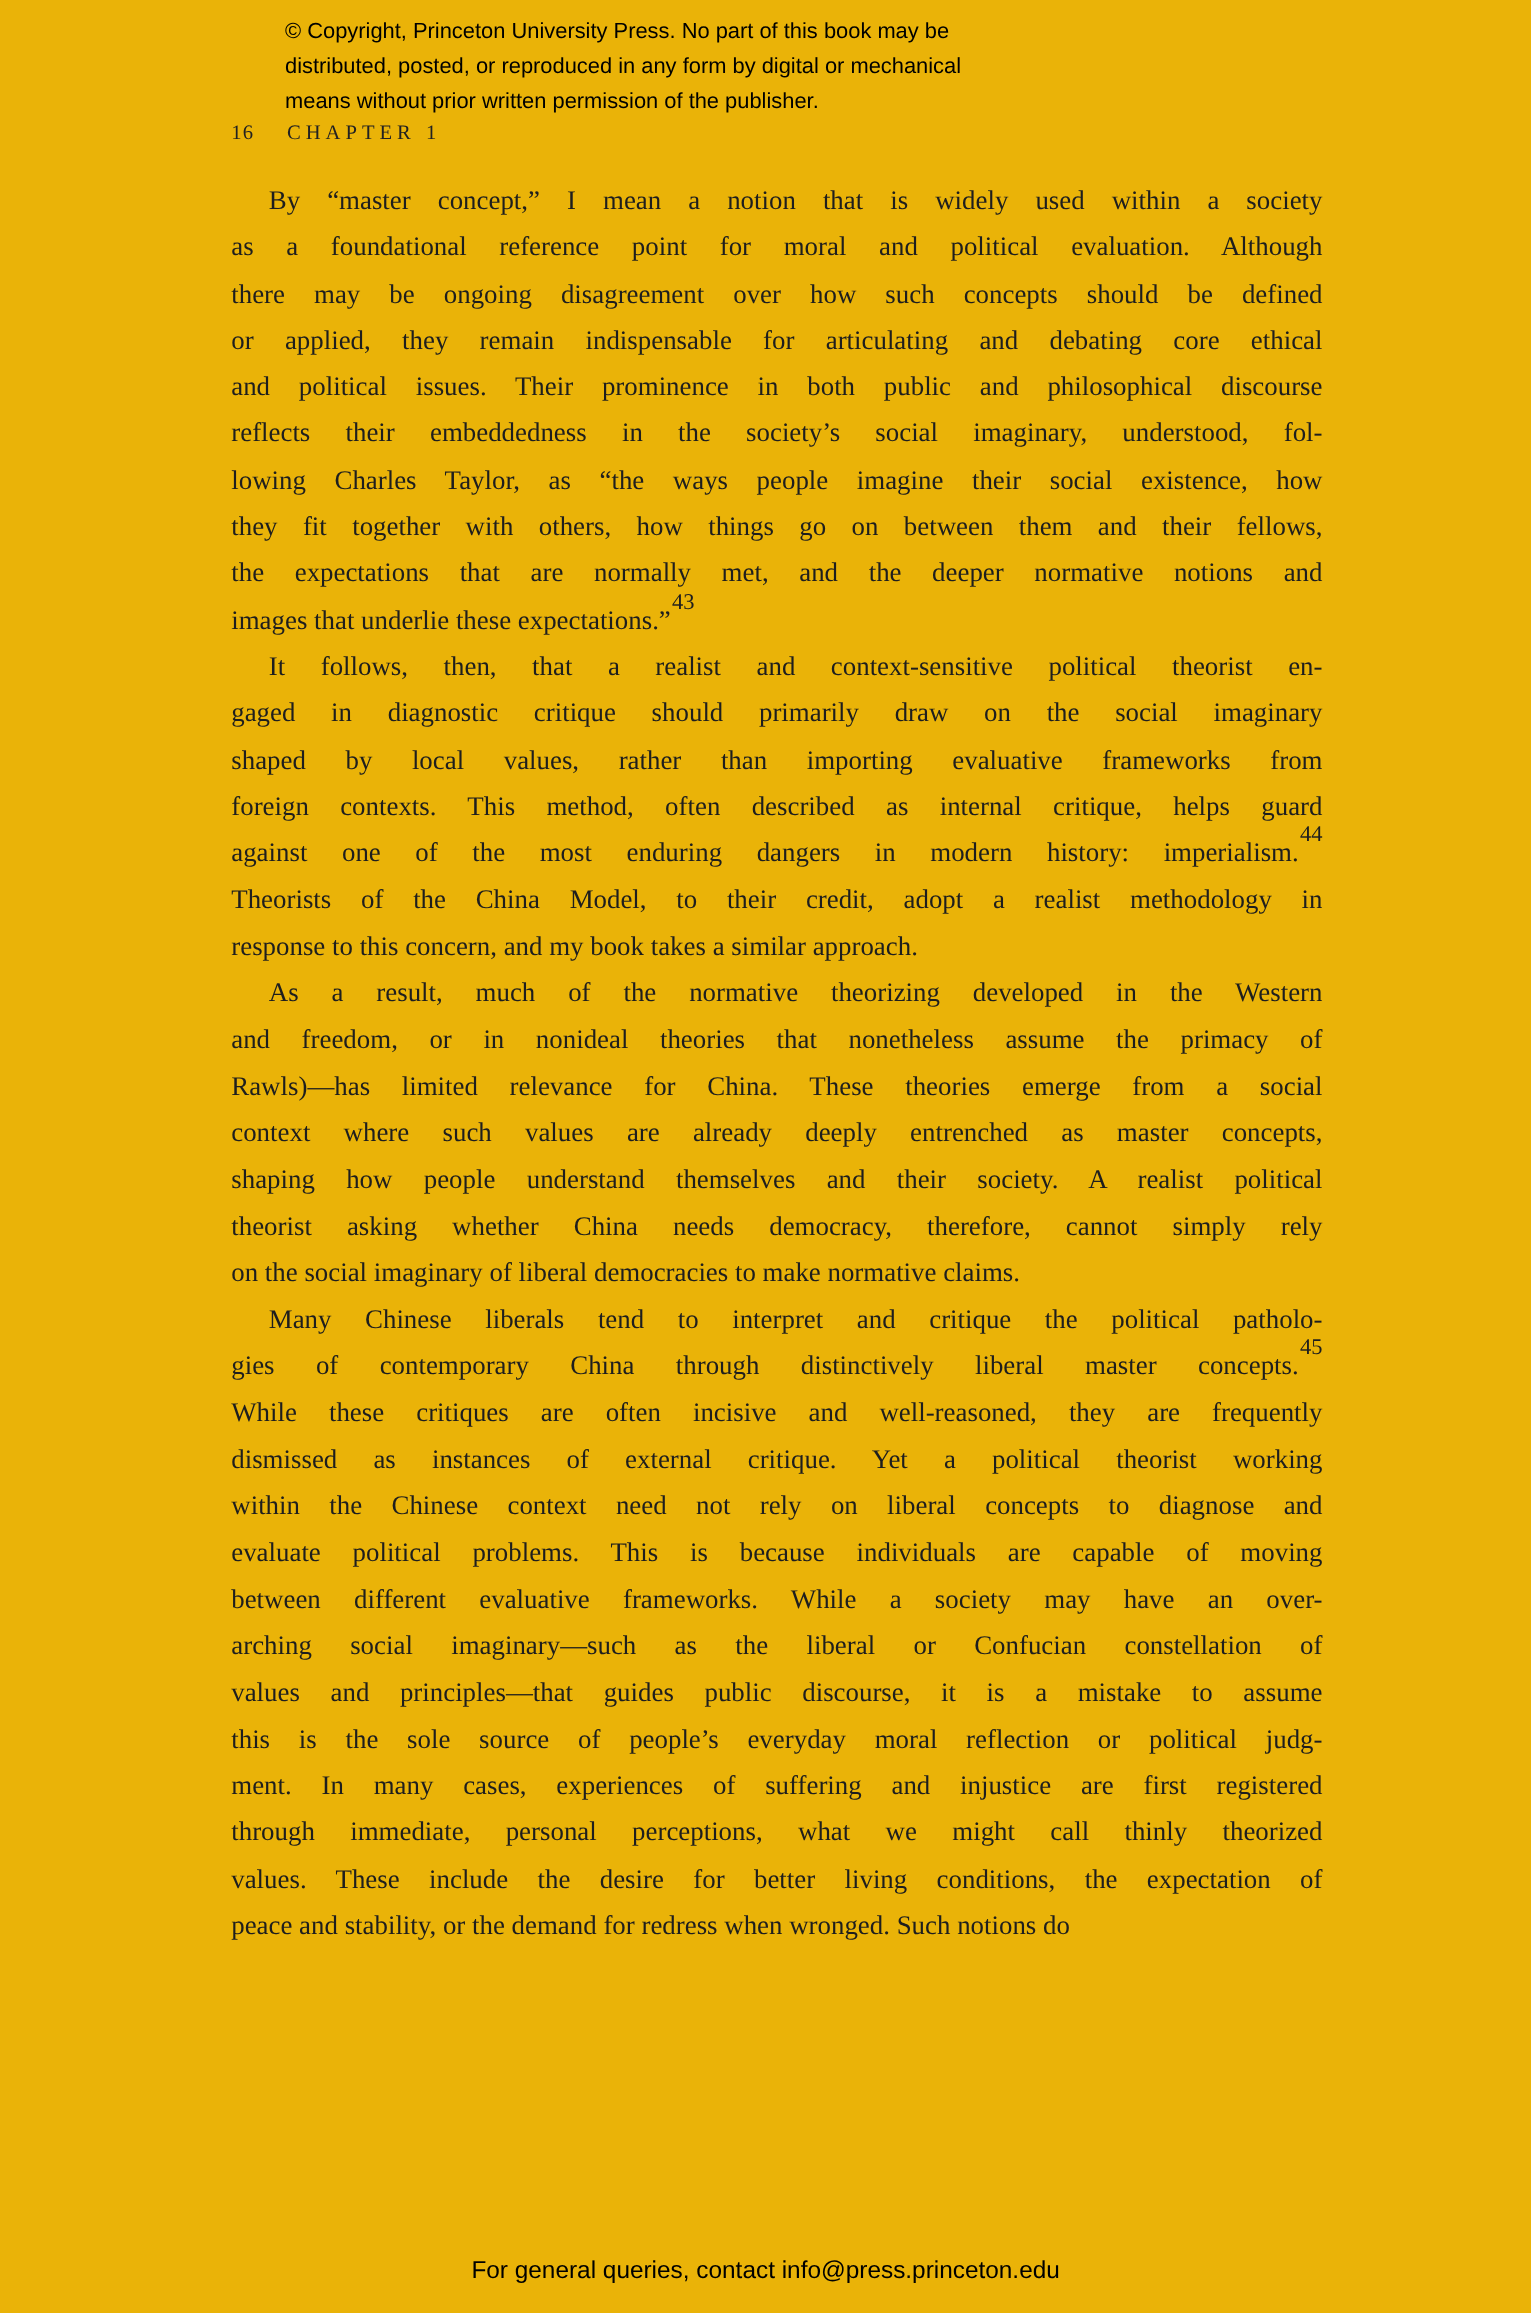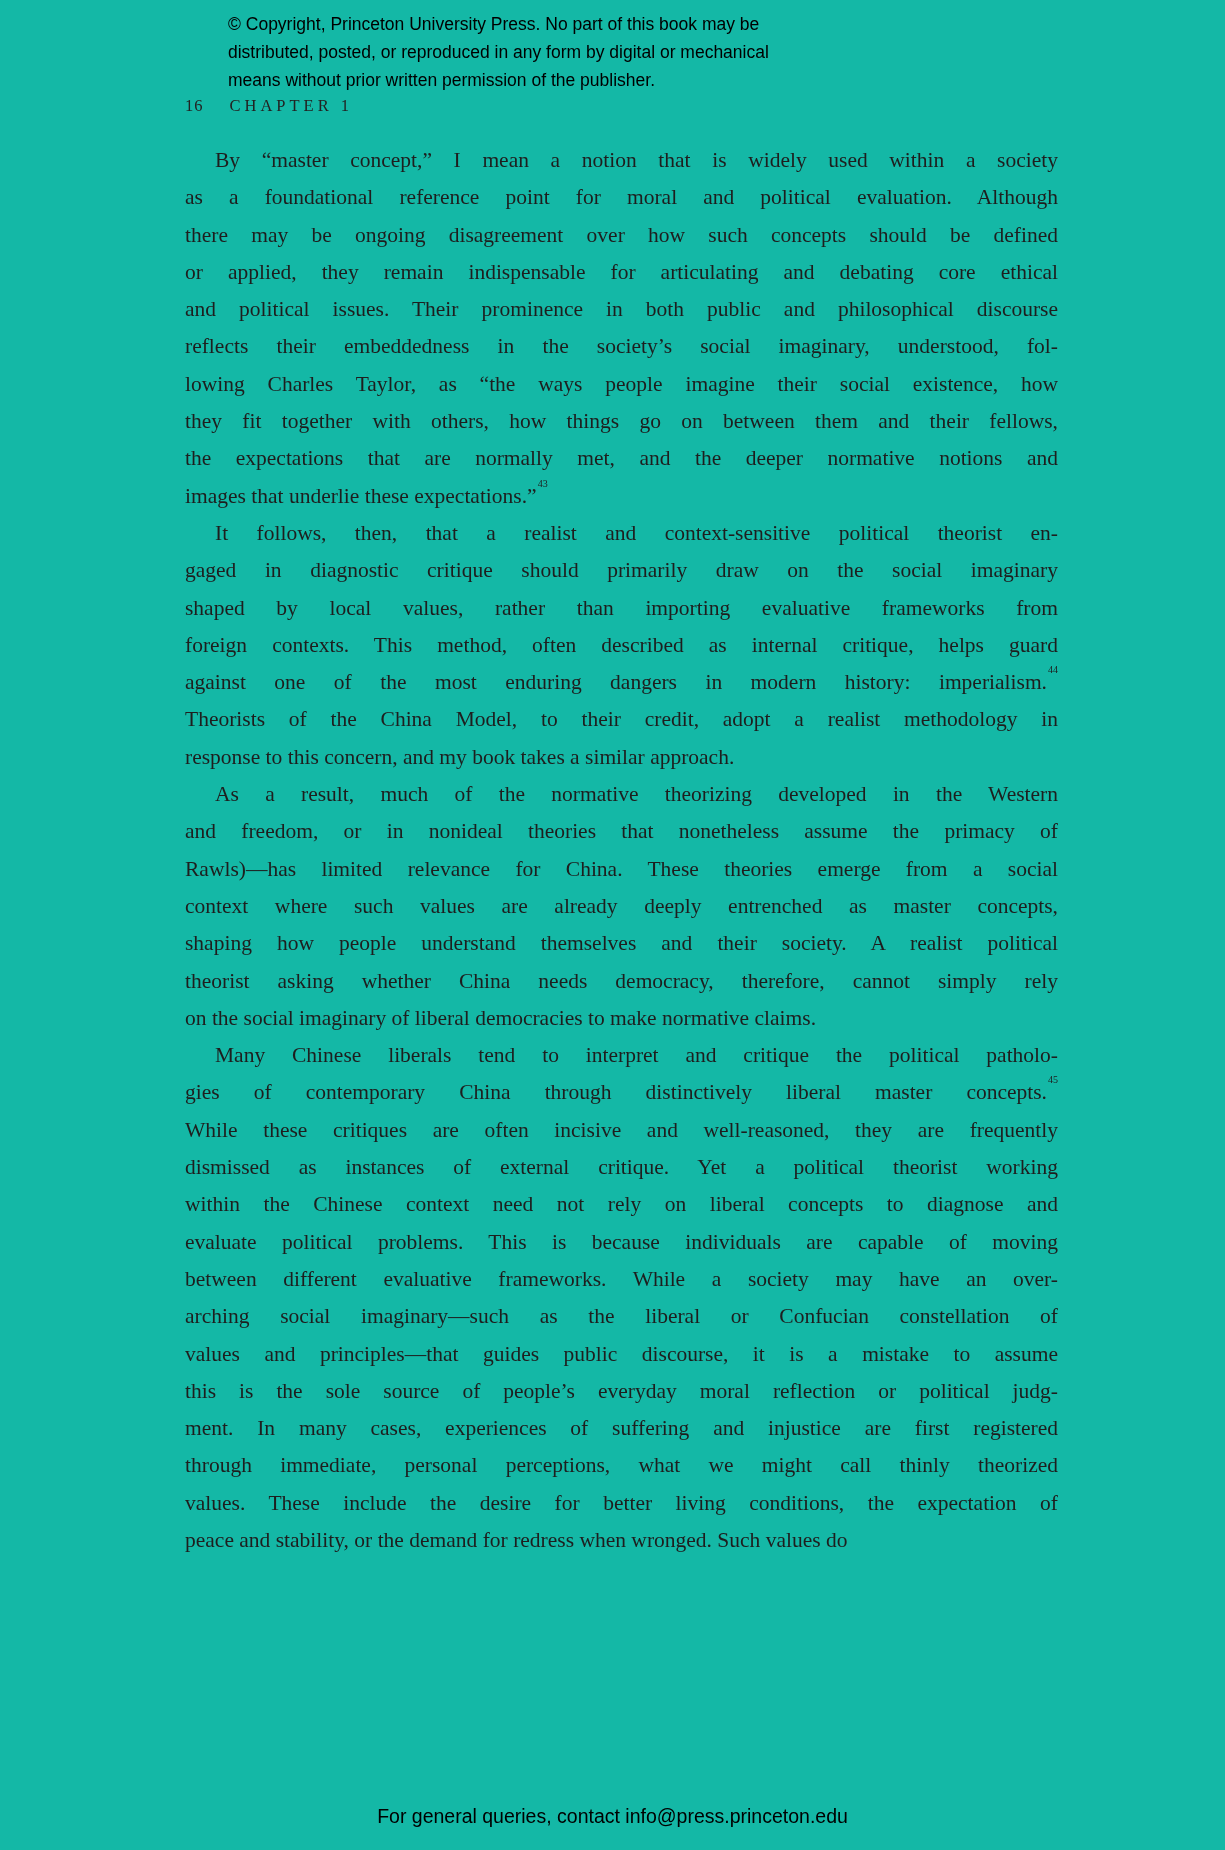--- a/index.html
+++ b/index.html
@@ -1,19 +1,19 @@
 <!DOCTYPE html>
 <html><head>
 <meta charset="utf-8">
 <style>
   html,body{margin:0;padding:0;background:#e8e8e8;}
   .page{
     position:relative;
     width:1225px;height:1850px;
-    background:#14b8a6;
+    background:#eab308;
     margin:0 auto;
     overflow:hidden;
     color:#1c1c1c;
   }
   .copyright{
     position:absolute;left:228px;top:10px;
     font-family:"Liberation Sans",sans-serif;
     font-size:17.5px;line-height:28px;color:#000;
   }
   .running-head{
@@ -35,21 +35,21 @@
   .line{
     text-align:justify;
     text-align-last:justify;
     white-space:normal;
     height:37.3px;
     overflow:visible;
   }
   .line.first{text-indent:30px;}
   .line.end{text-align-last:left;}
   sup.fnref{
-    font-size:10px;
+    font-size:18px;
     line-height:0;
     position:relative;top:-8px;
     margin-left:1px;
   }
   .footer{
     position:absolute;left:0;top:1805px;width:1225px;
     text-align:center;
     font-family:"Liberation Sans",sans-serif;
     font-size:19.5px;color:#000;
   }
@@ -107,19 +107,19 @@
         <div class="line"><span>dismissed as instances of external critique. Yet a political theorist working</span></div>
         <div class="line"><span>within the Chinese context need not rely on liberal concepts to diagnose and</span></div>
         <div class="line"><span>evaluate political problems. This is because individuals are capable of moving</span></div>
         <div class="line"><span>between different evaluative frameworks. While a society may have an over-</span></div>
         <div class="line"><span>arching social imaginary—such as the liberal or Confucian constellation of</span></div>
         <div class="line"><span>values and principles—that guides public discourse, it is a mistake to assume</span></div>
         <div class="line"><span>this is the sole source of people’s everyday moral reflection or political judg-</span></div>
         <div class="line"><span>ment. In many cases, experiences of suffering and injustice are first registered</span></div>
         <div class="line"><span>through immediate, personal perceptions, what we might call thinly theorized</span></div>
         <div class="line"><span>values. These include the desire for better living conditions, the expectation of</span></div>
-        <div class="line end"><span>peace and stability, or the demand for redress when wronged. Such values do</span></div>
+        <div class="line end"><span>peace and stability, or the demand for redress when wronged. Such notions do</span></div>
       </div>
     </div>
 
   <div class="footer">For general queries, contact info@press.princeton.edu</div>
 
 </div>
 
 </body></html>

